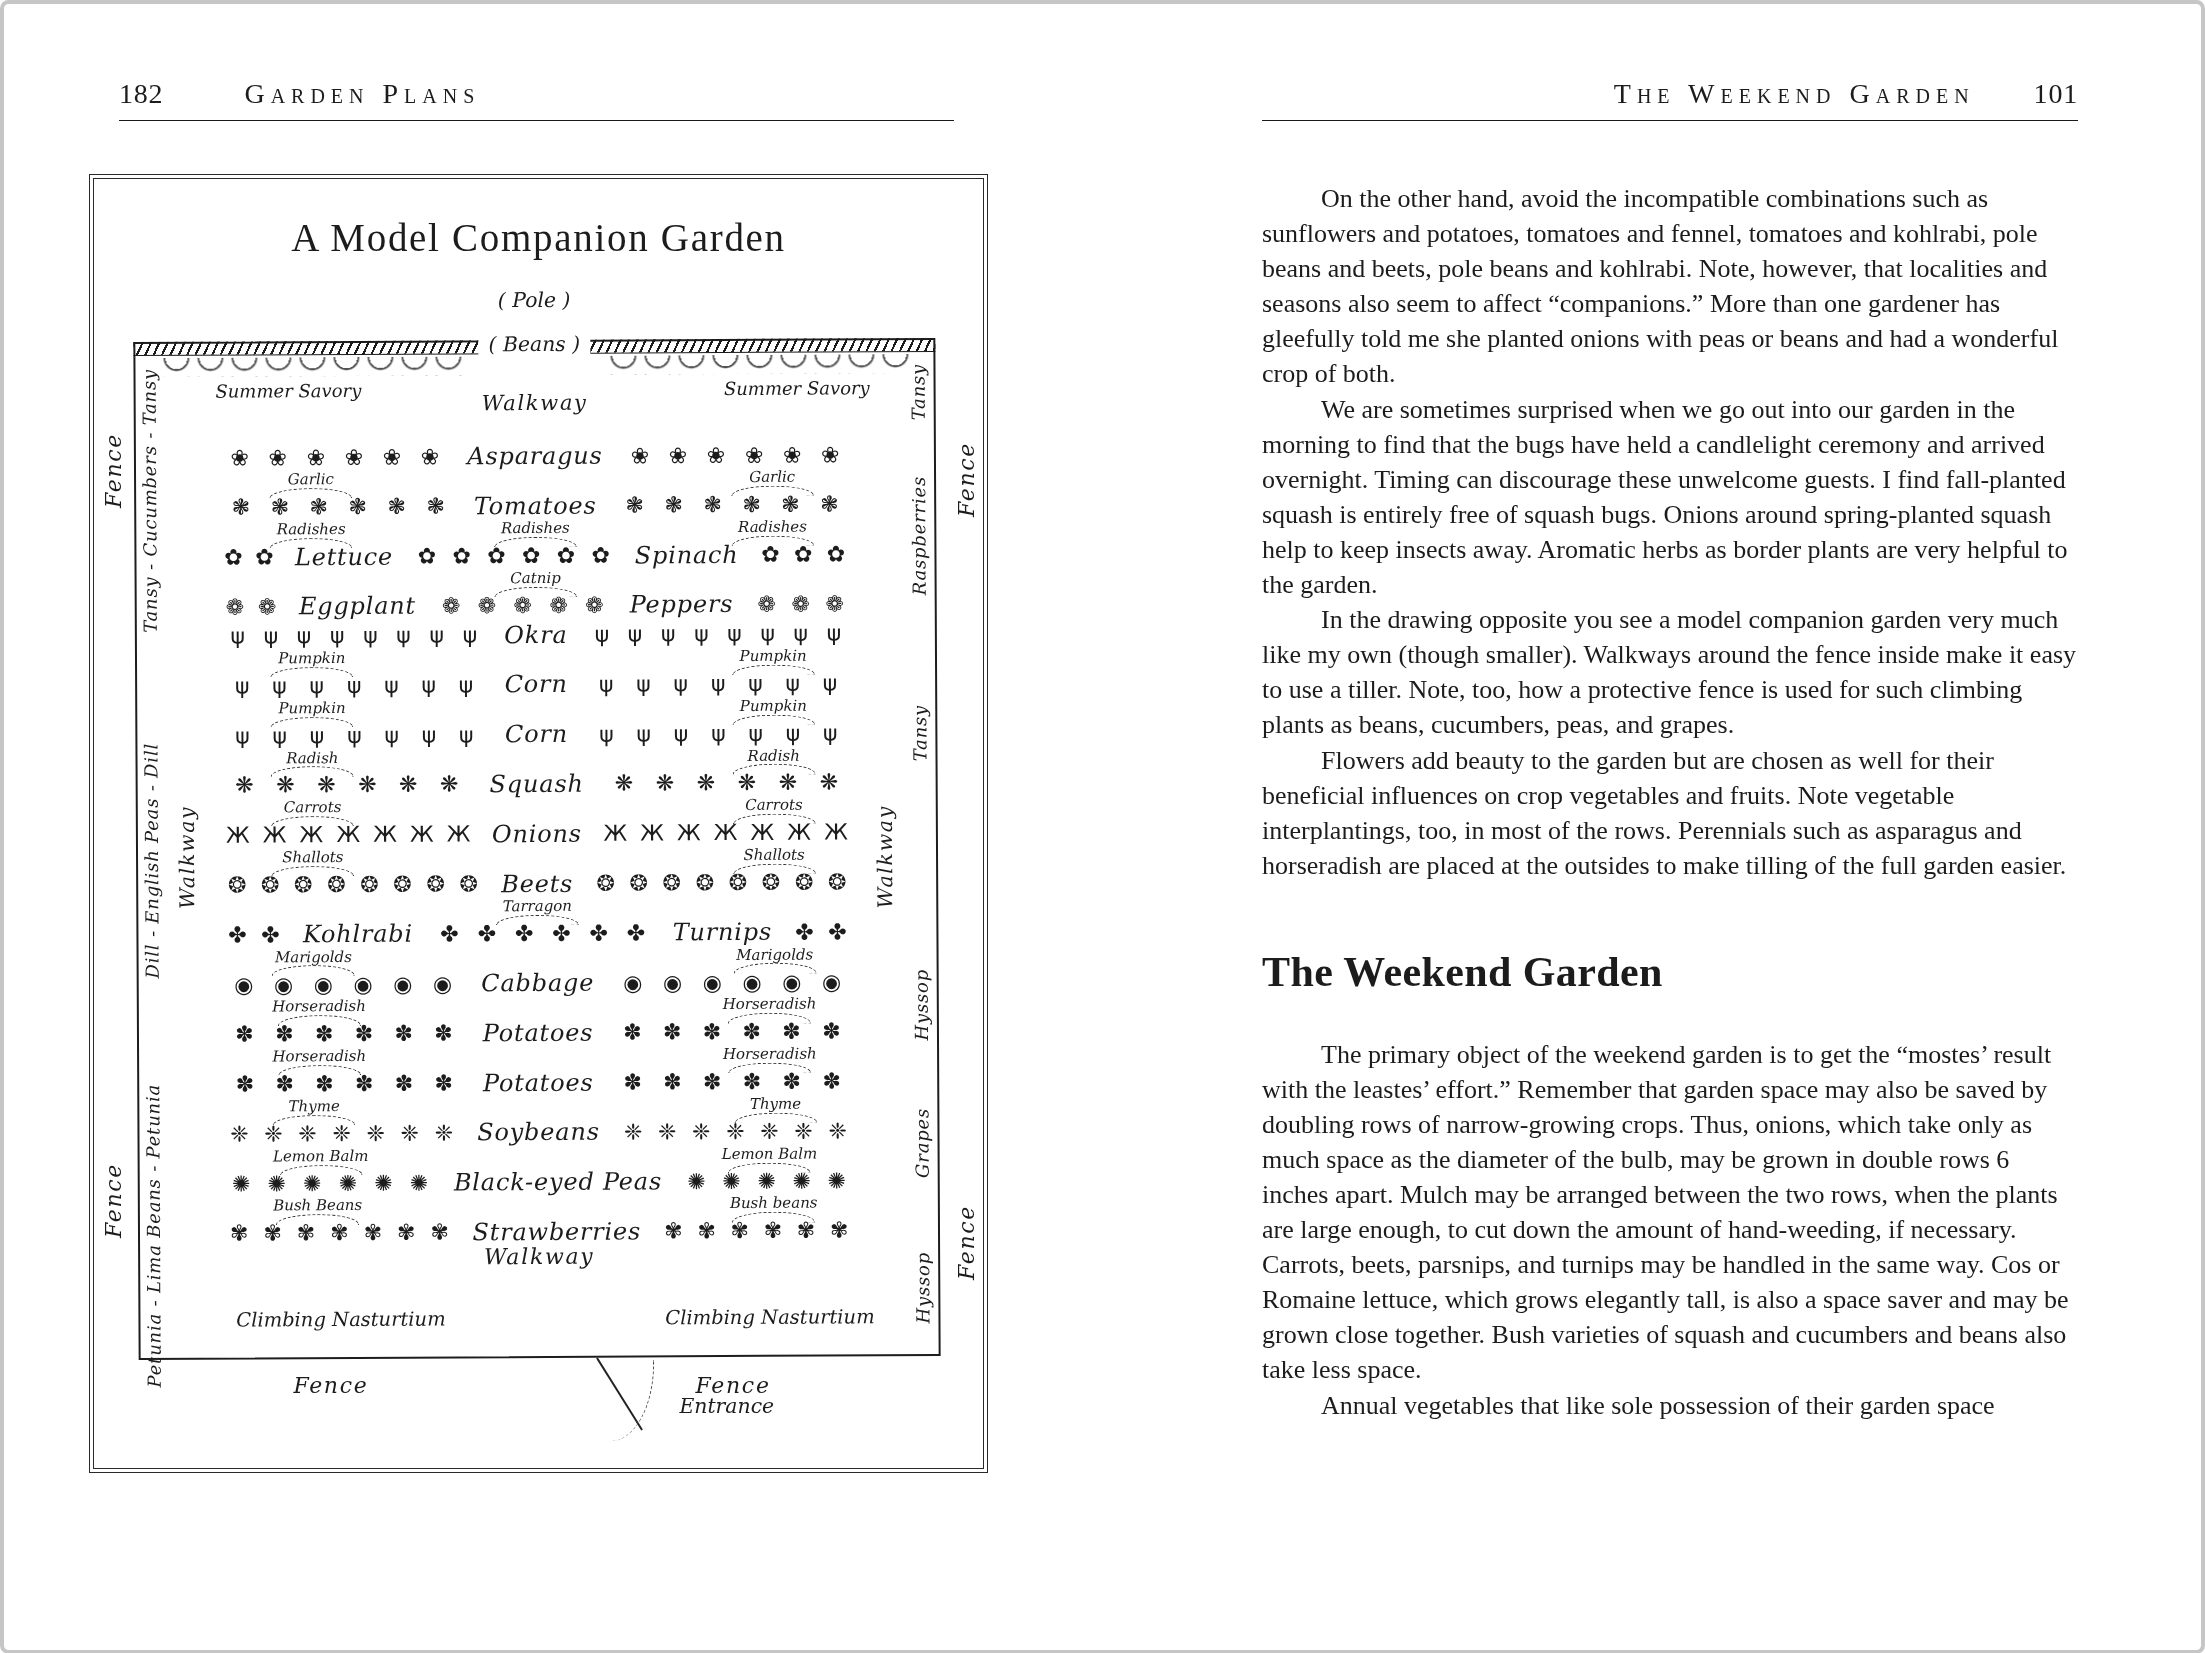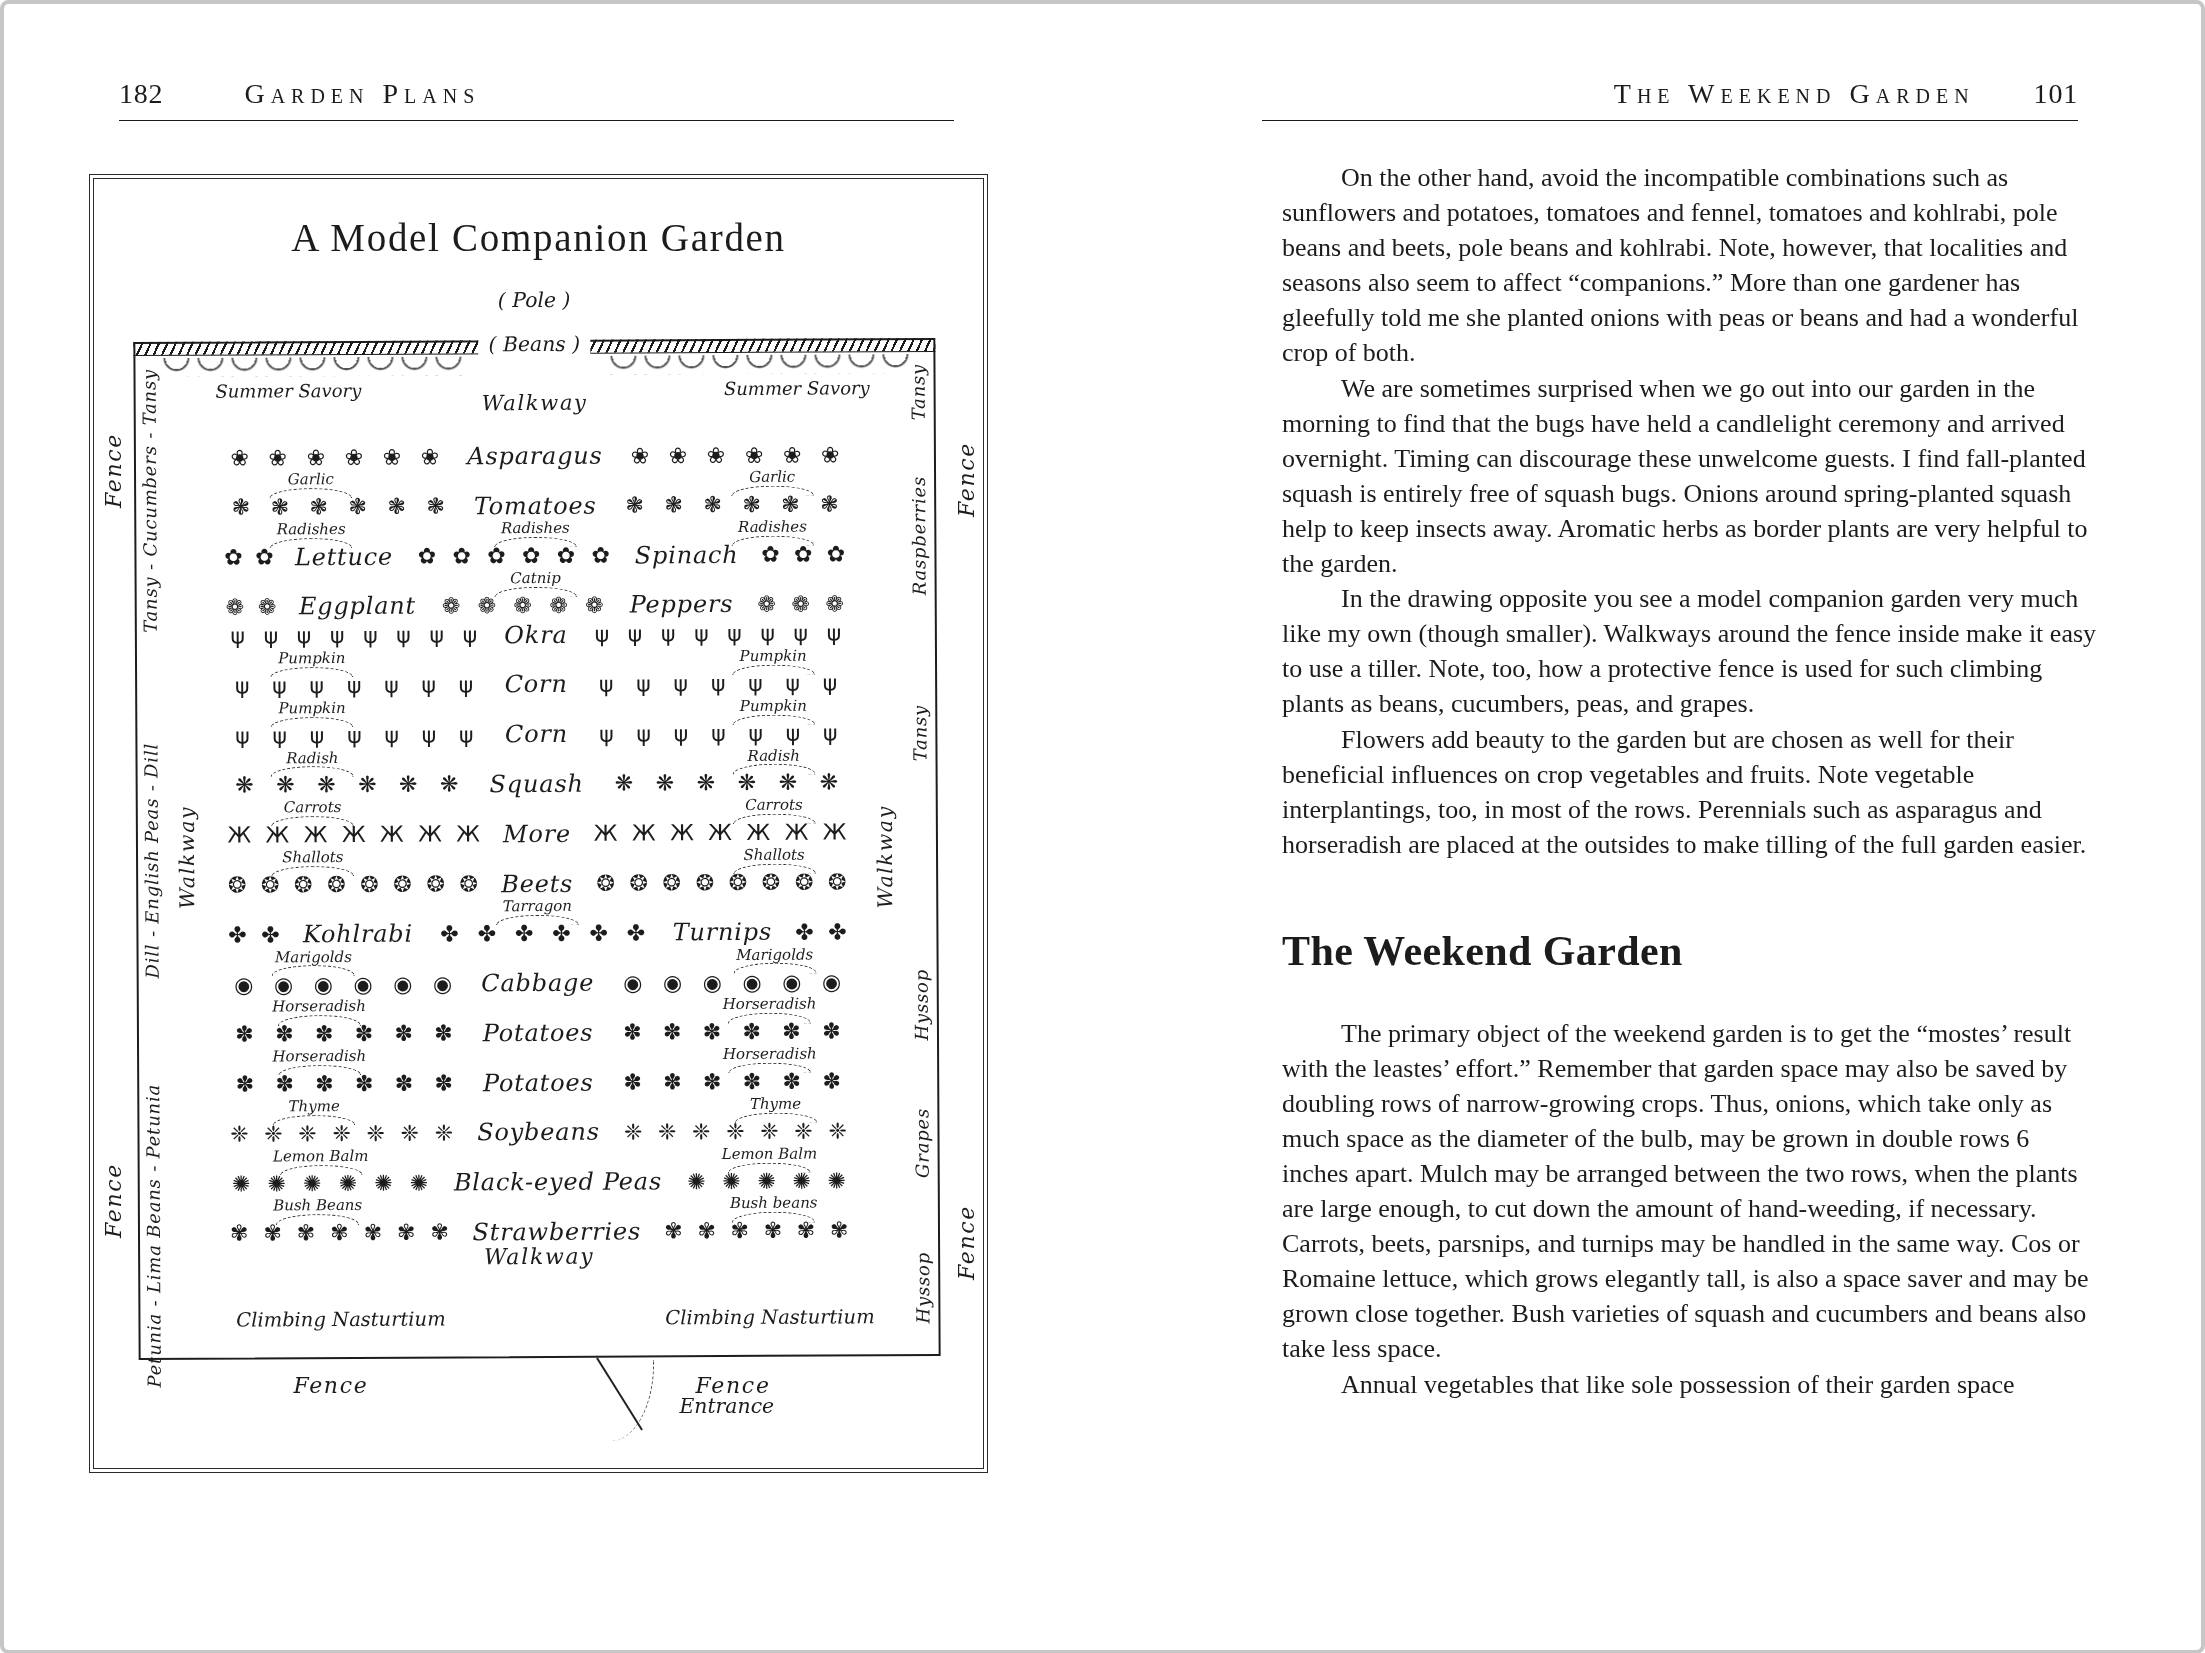--- a/index.html
+++ b/index.html
@@ -16,21 +16,21 @@
   .pg-header{position:absolute;display:flex;align-items:baseline;
              border-bottom:1.7px solid #1a1a1a;padding-bottom:10.2px;}
   .pg-header .num{font-size:28px;font-weight:400;letter-spacing:0.8px;}
   .pg-header .rh-title{font-variant:small-caps;letter-spacing:6px;font-size:28px;}
   .hdr-left{left:119px;top:78px;width:835px;}
   .hdr-left .rh-title{margin-left:81px;}
   .hdr-right{left:159px;top:78px;width:816px;justify-content:flex-end;}
   .hdr-right .rh-title{margin-right:59px;}
 
   
-  .body-col{position:absolute;left:159px;top:160px;width:816px;font-size:26px;line-height:1.35;margin-left:20px;}
+  .body-col{position:absolute;left:159px;top:181px;width:816px;font-size:26px;line-height:1.35;}
   .body-col p{margin:0;text-indent:59px;text-align:left;}
   .sec-heading{font-size:42px;font-weight:700;margin:61px 0 36px 0;letter-spacing:0.4px;}
 
   
   .d-frame{position:absolute;left:89px;top:174px;width:899px;height:1299px;border:1.7px solid #2a2a2a;padding:3.4px;box-sizing:border-box;}
   .d-frame-inner{position:relative;width:100%;height:100%;border:1.7px solid #2a2a2a;box-sizing:border-box;}
   .d-title{position:absolute;top:36px;left:0;right:0;text-align:center;font-size:39px;letter-spacing:1.7px;}
 
   
   .hw{font-family:"DejaVu Serif", serif;font-style:italic;}
@@ -386,21 +386,21 @@
               <div class="g-main">
                 <span class="g-syms" style="flex-grow: 7;">
                   <span>Ж</span>
                   <span>Ж</span>
                   <span>Ж</span>
                   <span>Ж</span>
                   <span>Ж</span>
                   <span>Ж</span>
                   <span>Ж</span>
                 </span>
-                <span class="g-label hw">More</span>
+                <span class="g-label hw">Onions</span>
                 <span class="g-syms" style="flex-grow: 7;">
                   <span>Ж</span>
                   <span>Ж</span>
                   <span>Ж</span>
                   <span>Ж</span>
                   <span>Ж</span>
                   <span>Ж</span>
                   <span>Ж</span>
                 </span>
               </div>

